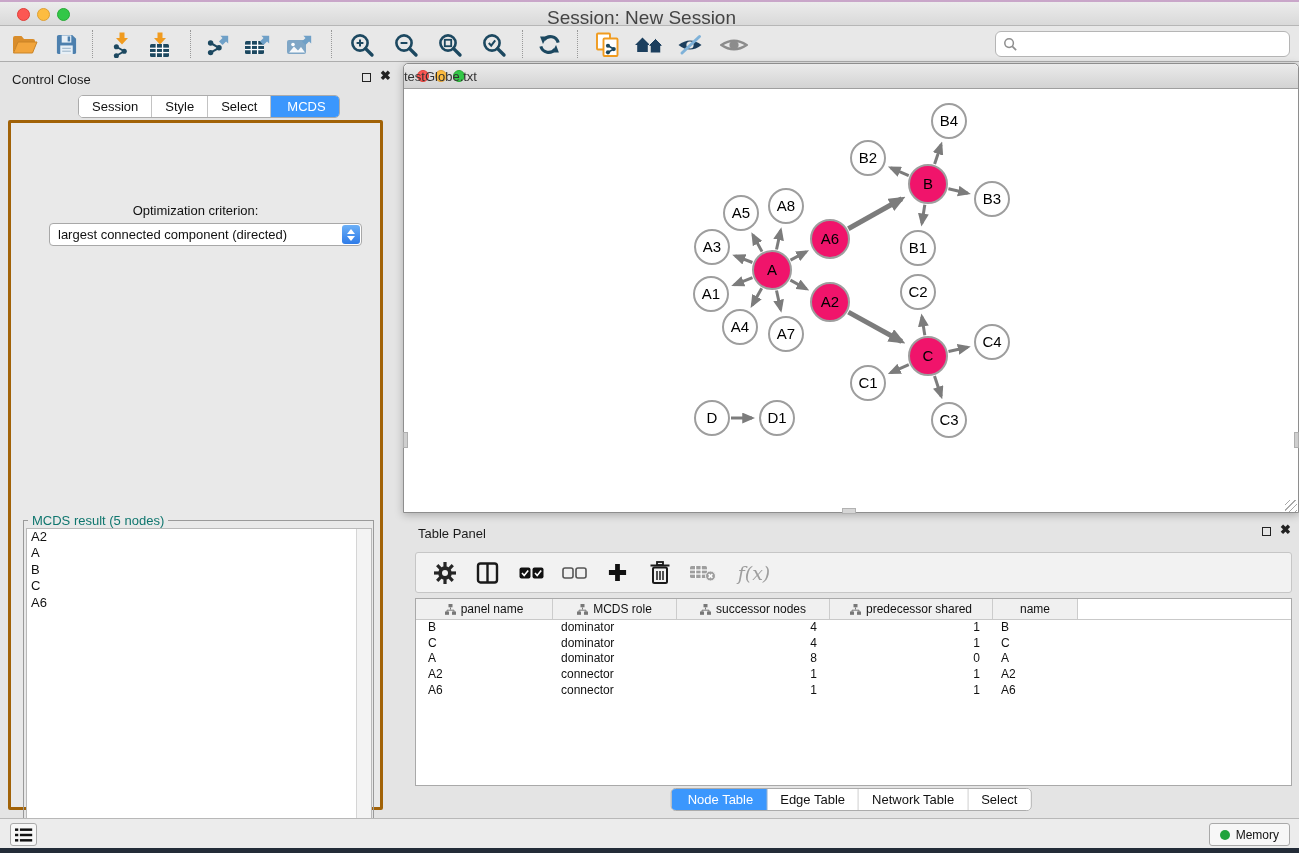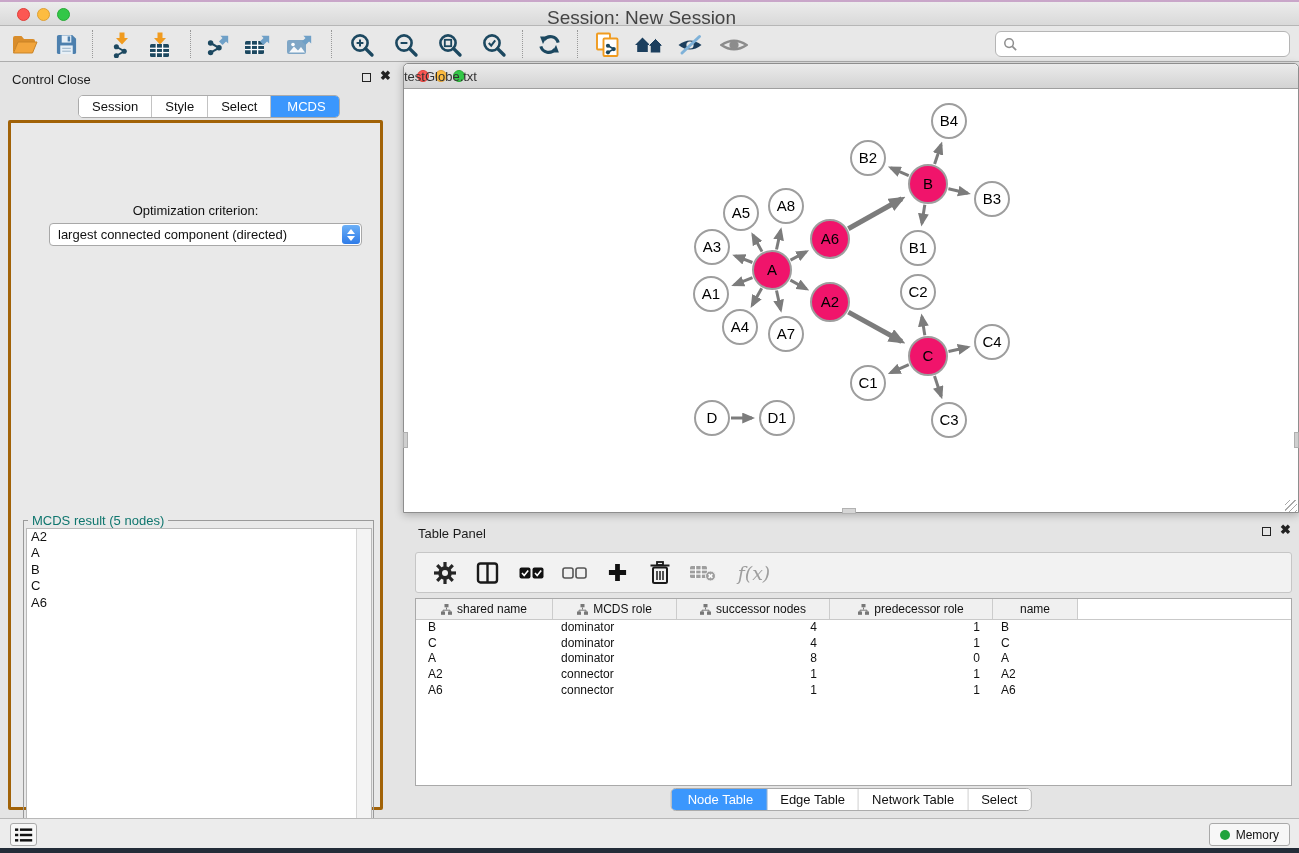--- a/index.html
+++ b/index.html
@@ -476,21 +476,21 @@
 
     <div class="tbl">
       <div class="tbl-head">
           <div class="th-cell">
             <svg width="11" height="11" viewBox="0 0 11 11">
               <path d="M5.5 3.5 v2 M2 8 V6.2 h7 V8" stroke="#777" stroke-width="1" fill="none"></path>
               <rect x="3.5" y="0" width="4" height="3.3" fill="#777"></rect>
               <rect x="0" y="7.5" width="4" height="3.3" fill="#777"></rect>
               <rect x="7" y="7.5" width="4" height="3.3" fill="#777"></rect>
             </svg>
-            <span>shared name</span>
+            <span>panel name</span>
           </div>
           <div class="th-cell">
             <svg width="11" height="11" viewBox="0 0 11 11">
               <path d="M5.5 3.5 v2 M2 8 V6.2 h7 V8" stroke="#777" stroke-width="1" fill="none"></path>
               <rect x="3.5" y="0" width="4" height="3.3" fill="#777"></rect>
               <rect x="0" y="7.5" width="4" height="3.3" fill="#777"></rect>
               <rect x="7" y="7.5" width="4" height="3.3" fill="#777"></rect>
             </svg>
             <span>MCDS role</span>
           </div>
@@ -503,21 +503,21 @@
             </svg>
             <span>successor nodes</span>
           </div>
           <div class="th-cell">
             <svg width="11" height="11" viewBox="0 0 11 11">
               <path d="M5.5 3.5 v2 M2 8 V6.2 h7 V8" stroke="#777" stroke-width="1" fill="none"></path>
               <rect x="3.5" y="0" width="4" height="3.3" fill="#777"></rect>
               <rect x="0" y="7.5" width="4" height="3.3" fill="#777"></rect>
               <rect x="7" y="7.5" width="4" height="3.3" fill="#777"></rect>
             </svg>
-            <span>predecessor role</span>
+            <span>predecessor shared</span>
           </div>
           <div class="th-cell">
             <span>name</span>
           </div>
           <div class="th-cell filler"></div>
         </div>
       <div>
           <div class="tbl-row">
             <div class="td l">B</div>
             <div class="td l2">dominator</div>

